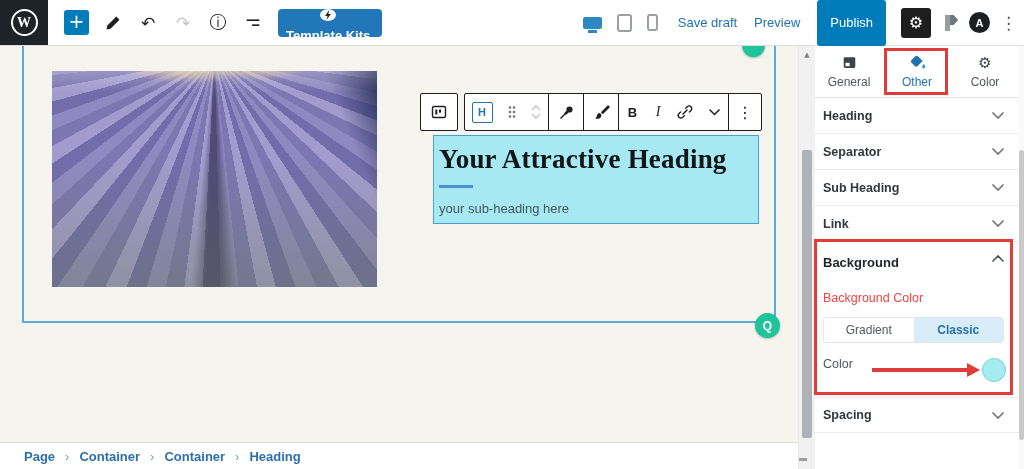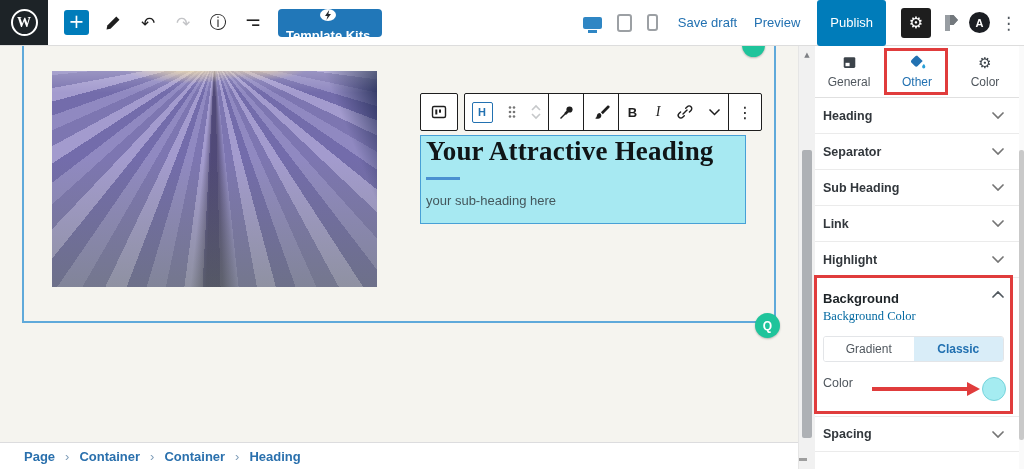--- a/index.html
+++ b/index.html
@@ -54,22 +54,22 @@
                 linear-gradient(to bottom, rgba(255,255,255,.22), rgba(255,255,255,0) 10%); }
 
   .block-toolbar { position:absolute; left:420px; top:47px; height:38px; display:flex; gap:6px; }
   .bt-group { background:#fff; border:1px solid #1e1e1e; border-radius:2px; display:flex; align-items:center; }
   .bt-btn { height:100%; display:flex; align-items:center; justify-content:center; }
   .bt-sep { width:1px; align-self:stretch; background:#1e1e1e; }
   .h-chip { width:21px; height:21px; border:1.5px solid #2271b1; border-radius:2px; color:#2271b1;
             font-size:11px; font-weight:700; display:flex; align-items:center; justify-content:center; }
   .bt-kebab { color:#1e1e1e; font-size:16px; }
 
-  .heading-block { position:absolute; left:420px; top:89px; width:326px; height:89px; background:#a7e9f2;
-                   border:1.5px solid #48a0d6; padding:0 6px 0 5px; }
+  .heading-block { position:absolute; left:433px; top:89px; width:326px; height:89px; background:#a7e9f2;
+                   border:1.5px solid #48a0d6; padding:8px 6px 0 5px; }
   .heading-block h2 { font-family:"Liberation Serif", serif; font-size:27px; font-weight:700; color:#101517;
                       line-height:1.15; letter-spacing:.2px; white-space:nowrap; }
   .sep-line { margin-top:10px; width:34px; height:3px; background:#4a90d0; }
   .subheading { margin-top:13px; font-size:13px; color:#44575c; }
 
   .handle { position:absolute; border-radius:50%; background:#1fc49b; box-shadow:0 1px 2px rgba(0,0,0,.25);
             display:flex; align-items:center; justify-content:center; color:#fff; font-weight:700; font-size:12px; }
   .handle-top { left:742px; top:-12px; width:23px; height:23px; }
   .handle-bottom { left:755px; top:267px; width:25px; height:25px; }
 
@@ -94,21 +94,21 @@
   .tab.active { color:#2271b1; }
   .style-red-box { position:absolute; left:69px; top:2px; width:64px; height:47px; border:3px solid #e03c3c; z-index:6; }
 
   .acc-row { height:36px; display:flex; align-items:center; justify-content:space-between;
              padding:0 15px 0 8px; border-bottom:1px solid #ebebeb; font-size:12.5px; font-weight:600; color:#32373c; }
   .spacing-row { border-top:1px solid #ebebeb; margin-top:2px; }
 
   .bg-panel { position:relative; padding:13px 15px 12px 8px; }
   .red-box { position:absolute; left:-1px; right:6px; top:-3px; bottom:0; border:3px solid #e03c3c; z-index:6; pointer-events:none; }
   .bg-head { display:flex; align-items:flex-start; justify-content:space-between; font-size:13px; font-weight:700; color:#1d2327; }
-  .bg-sub-label { margin-top:3px; font-size:12.5px; color:#0369a1;font-family:Liberation Serif, serif; }
+  .bg-sub-label { margin-top:21px; font-size:12.5px; color:#ef4444; }
   .toggle { margin-top:12px; height:26px; display:flex; border-radius:3px; overflow:hidden; border:1px solid #e3e5e8; }
   .toggle .opt { flex:1; display:flex; align-items:center; justify-content:center; font-size:12px; }
   .toggle .opt.classic { background:#d9edf8; color:#2271b1; font-weight:600; }
   .toggle .opt.gradient { background:#fff; color:#50575e; }
   .color-row { margin-top:14px; height:26px; display:flex; align-items:flex-start; position:relative; font-size:12.5px; color:#50575e; }
   .swatch { position:absolute; right:-2px; top:1px; width:24px; height:24px; border-radius:50%;
             background:#a5ecf1; border:1.5px solid #76d4dc; }
   .red-arrow { position:absolute; right:24px; top:50%; transform:translateY(-50%); display:flex; align-items:center; z-index:7; }
   .red-arrow .shaft { width:95px; height:4px; background:#e03c3c; }
   .red-arrow .head { width:0; height:0; border-left:13px solid #e03c3c; border-top:7px solid transparent; border-bottom:7px solid transparent; }
@@ -310,26 +310,20 @@
     <svg width="12" height="7" viewBox="0 0 12 7">
         <path d="M1 1l5 5 5-5" fill="none" stroke="#757575" stroke-width="1.7" stroke-linecap="round"></path>
       </svg>
   </div>
   <div class="acc-row">
     <span>Link</span>
     <svg width="12" height="7" viewBox="0 0 12 7">
         <path d="M1 1l5 5 5-5" fill="none" stroke="#757575" stroke-width="1.7" stroke-linecap="round"></path>
       </svg>
   </div>
-  <div class="acc-row">
-    <span>Highlight</span>
-    <svg width="12" height="7" viewBox="0 0 12 7">
-        <path d="M1 1l5 5 5-5" fill="none" stroke="#757575" stroke-width="1.7" stroke-linecap="round"></path>
-      </svg>
-  </div>
 
   <div class="bg-panel">
     <div class="red-box"></div>
     <div class="bg-head">
       <span>Background</span>
       <svg width="12" height="7" viewBox="0 0 12 7">
           <path d="M1 6l5-5 5 5" fill="none" stroke="#50575e" stroke-width="1.7" stroke-linecap="round"></path>
         </svg>
     </div>
     <div class="bg-sub-label">Background Color</div>

